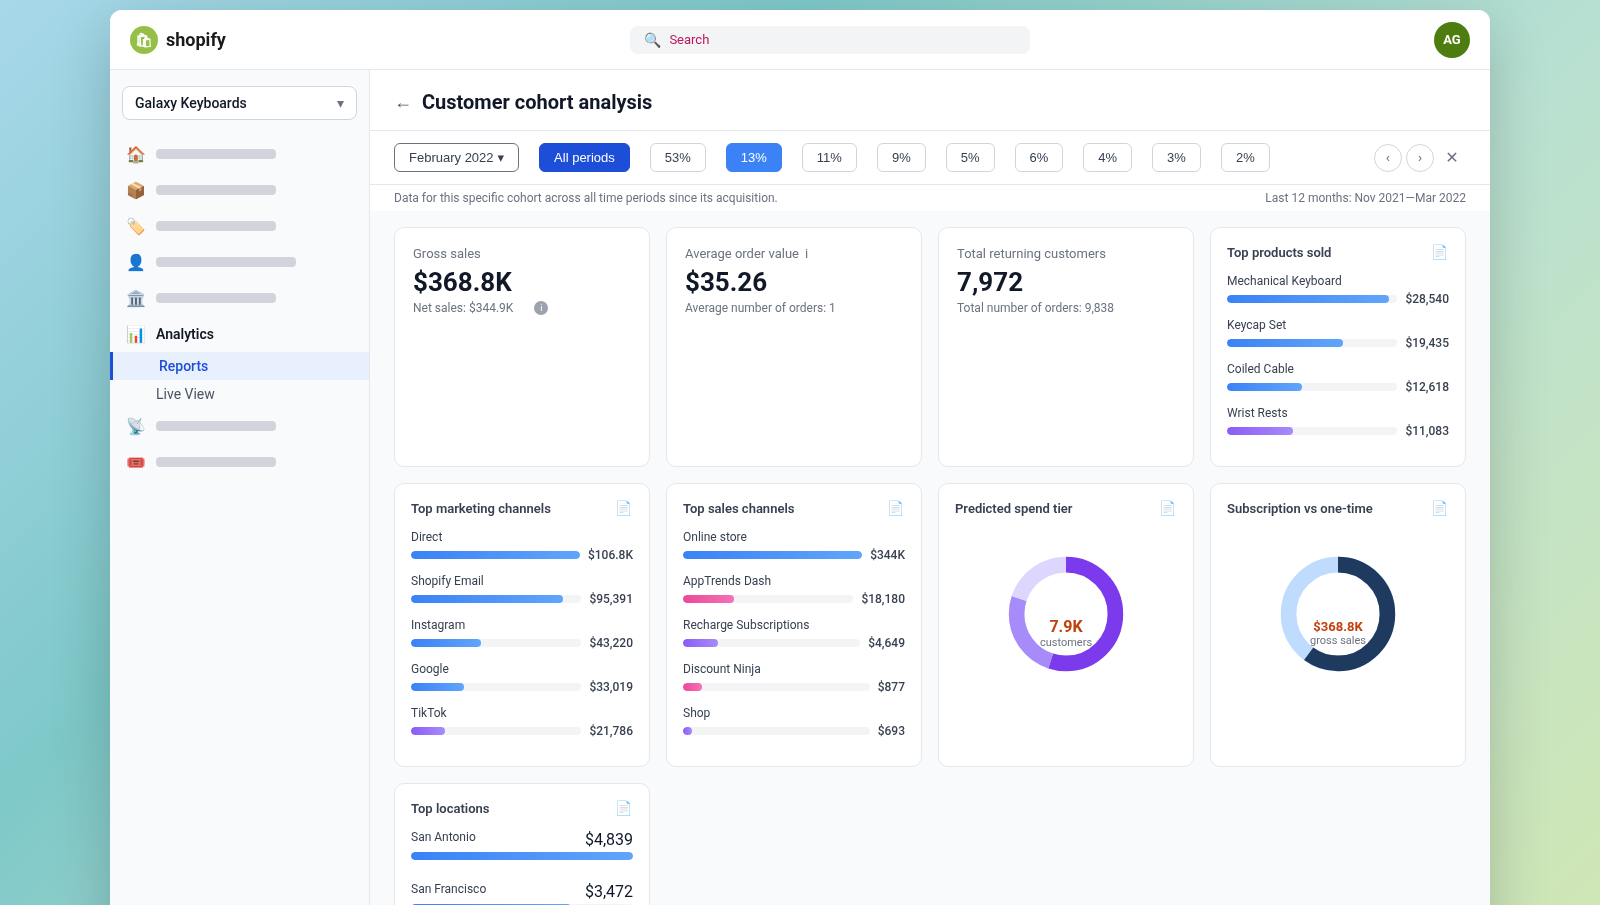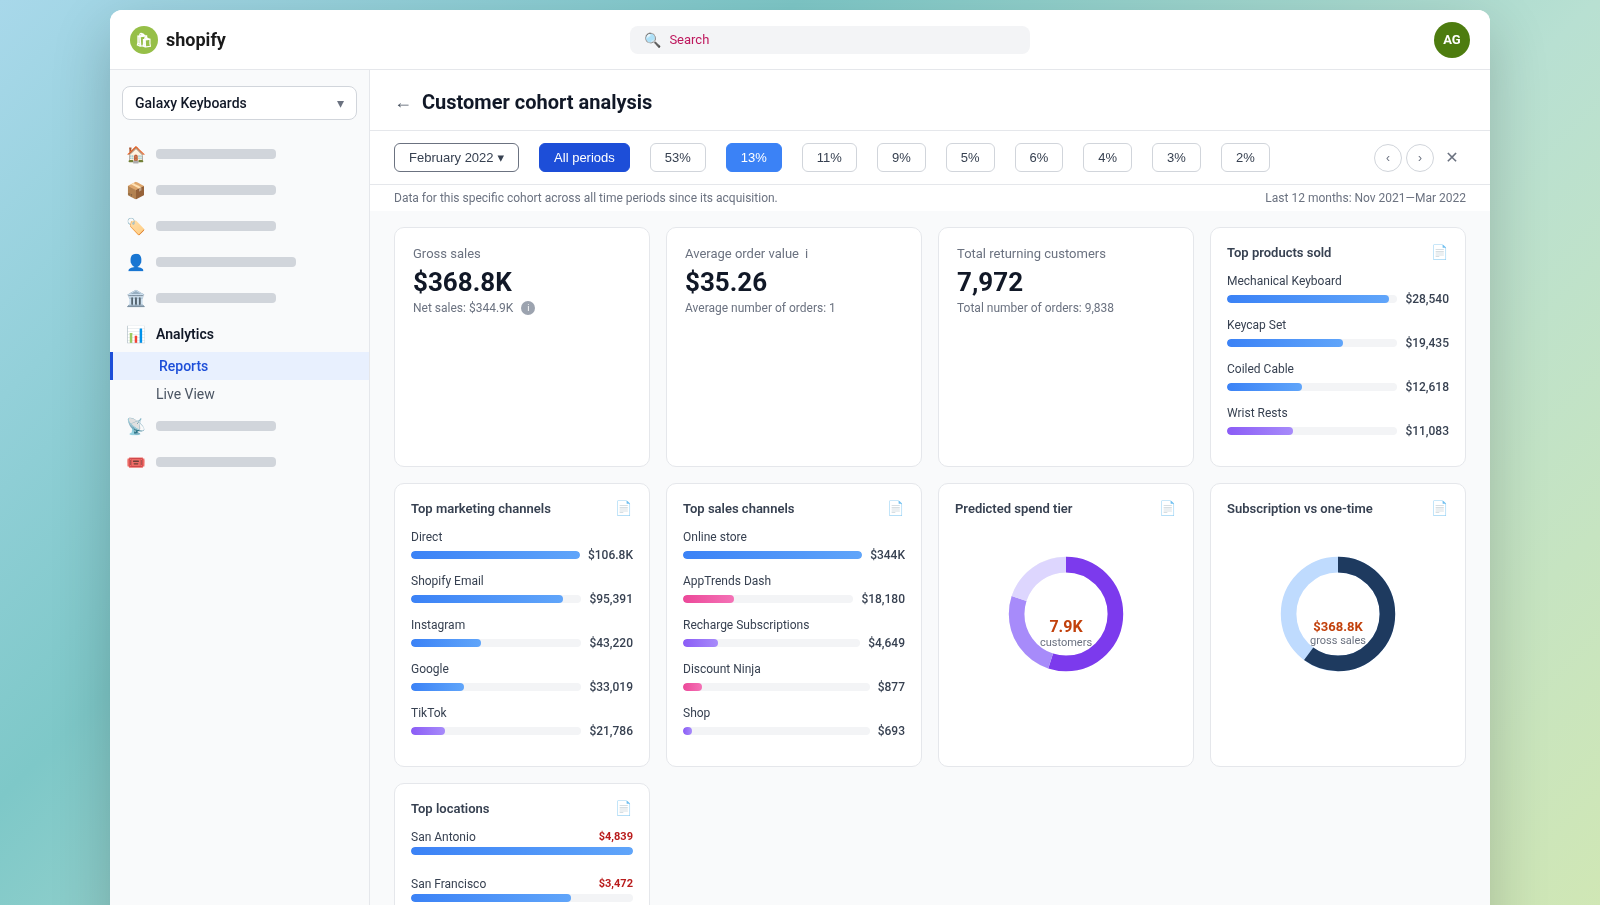--- a/index.html
+++ b/index.html
@@ -195,21 +195,21 @@
       gap: 16px;
     }
     .card {
       background: #fff;
       border-radius: 10px;
       padding: 18px;
       border: 1px solid #e5e7eb;
     }
     .card-title { font-size: 13px; color: #6b7280; margin-bottom: 6px; display: flex; align-items: center; gap: 6px; }
     .card-value { font-size: 26px; font-weight: 700; color: #111827; margin-bottom: 4px; }
-    .card-sub { font-size: 12px; color: #6b7280; display: flex; align-items: center; gap: 8px; }
+    .card-sub { font-size: 12px; color: #6b7280; display: flex; align-items: center; gap: 21px; }
     .card-sub .info-icon { width: 14px; height: 14px; background: #9ca3af; border-radius: 50%; color: white; font-size: 9px; display: flex; align-items: center; justify-content: center; cursor: pointer; }
     
     .section-card {
       background: #fff;
       border-radius: 10px;
       border: 1px solid #e5e7eb;
       padding: 16px;
     }
     .section-title {
       font-size: 13px;
@@ -250,21 +250,21 @@
       top: 50%; left: 50%;
       transform: translate(-50%, -50%);
       text-align: center;
     }
     .donut-center-value { font-size: 16px; font-weight: 700; color: #c2410c; margin-top: 38px; }
     .donut-center-label { font-size: 11px; color: #6b7280; }
     
     .location-item { margin-bottom: 22px; }
     .location-row { display: flex; justify-content: space-between; margin-bottom: 3px; }
     .location-name { font-size: 12px; color: #374151; }
-    .location-value { font-size: 11px; color: #b91c1c; font-weight: 700; }
+    .location-value { font-size: 16px; color: #0f172a; font-weight: 400; }
   </style>
 </head>
 <body>
 
 <div class="app-window">
 
   <div class="header">
     <div class="logo">
       <div class="logo-icon">🛍</div>
       <span>shopify</span>

